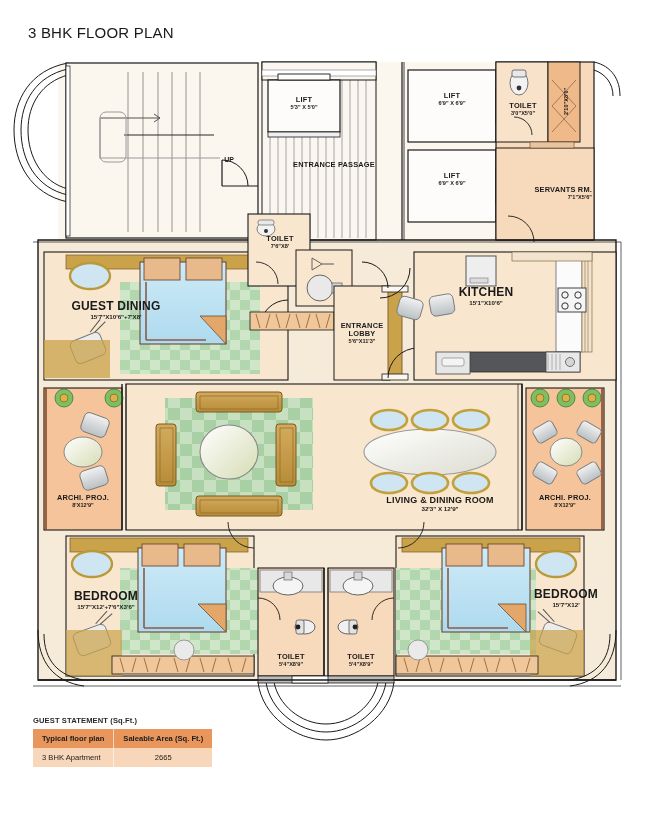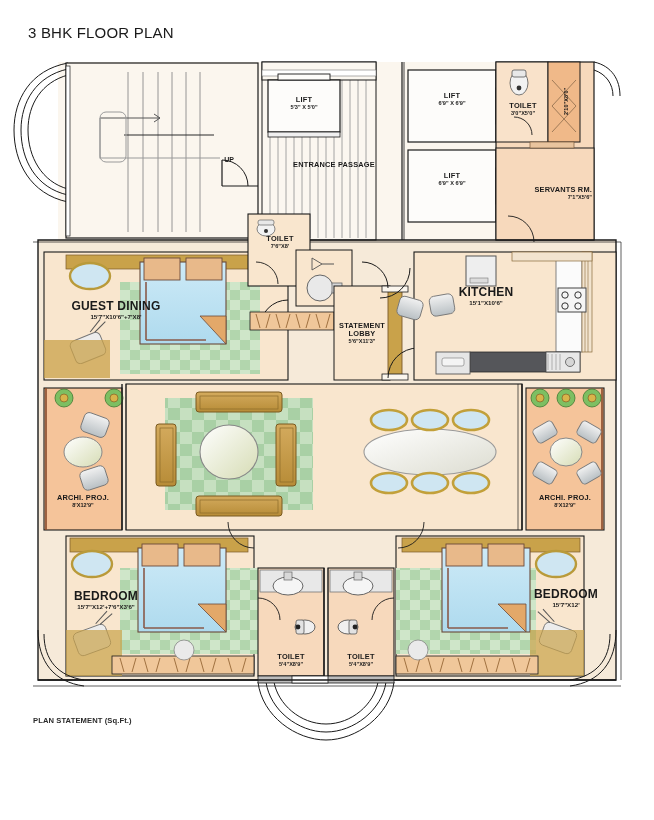--- a/index.html
+++ b/index.html
@@ -468,49 +468,67 @@
 </div>
 <div class="lbl" style="left:52px;top:300px;width:128px;">
   <span class="nm">GUEST DINING</span>
   <span class="dm">15'7"X10'6"+7'X8'</span>
 </div>
 <div class="lbl sm" style="left:252px;top:235px;width:56px;">
   <span class="nm">TOILET</span>
   <span class="dm">7'6"X8'</span>
 </div>
 <div class="lbl sm" style="left:330px;top:322px;width:64px;white-space:normal;">
-  <span class="nm">STATEMENT LOBBY</span>
+  <span class="nm">ENTRANCE LOBBY</span>
   <span class="dm">5'6"X11'3"</span>
 </div>
 <div class="lbl" style="left:444px;top:286px;width:84px;">
   <span class="nm">KITCHEN</span>
   <span class="dm">15'1"X10'6"</span>
 </div>
 <div class="lbl sm" style="left:48px;top:494px;width:70px;">
   <span class="nm">ARCHI. PROJ.</span>
   <span class="dm">8'X12'9"</span>
 </div>
 <div class="lbl sm" style="left:530px;top:494px;width:70px;">
   <span class="nm">ARCHI. PROJ.</span>
   <span class="dm">8'X12'9"</span>
 </div>
+<div class="lbl big" style="left:372px;top:496px;width:136px;">
+  <span class="nm">LIVING &amp; DINING ROOM</span>
+  <span class="dm">32'3" X 12'9"</span>
+</div>
 <div class="lbl" style="left:48px;top:590px;width:116px;">
   <span class="nm">BEDROOM</span>
   <span class="dm">15'7"X12'+7'6"X3'6"</span>
 </div>
 <div class="lbl" style="left:520px;top:588px;width:92px;">
   <span class="nm">BEDROOM</span>
   <span class="dm">15'7"X12'</span>
 </div>
 <div class="lbl sm" style="left:260px;top:653px;width:62px;">
   <span class="nm">TOILET</span>
   <span class="dm">5'4"X8'9"</span>
 </div>
 <div class="lbl sm" style="left:330px;top:653px;width:62px;">
   <span class="nm">TOILET</span>
   <span class="dm">5'4"X8'9"</span>
 </div>
 
 </div>
 
 <div id="area-block">
-  <div id="area-cap">PLAN STATEMENT (Sq.Ft.)</div>
+  <div id="area-cap">GUEST STATEMENT (Sq.Ft.)</div>
+  <table class="area">
+    <thead>
+      <tr>
+        <th>Typical floor plan</th>
+        <th>Saleable Area (Sq. Ft.)</th>
+      </tr>
+    </thead>
+    <tbody>
+      <tr>
+        <td class="left">3 BHK Apartment</td>
+        <td>2665</td>
+      </tr>
+    </tbody>
+  </table>
 </div>
 
 </body></html>

